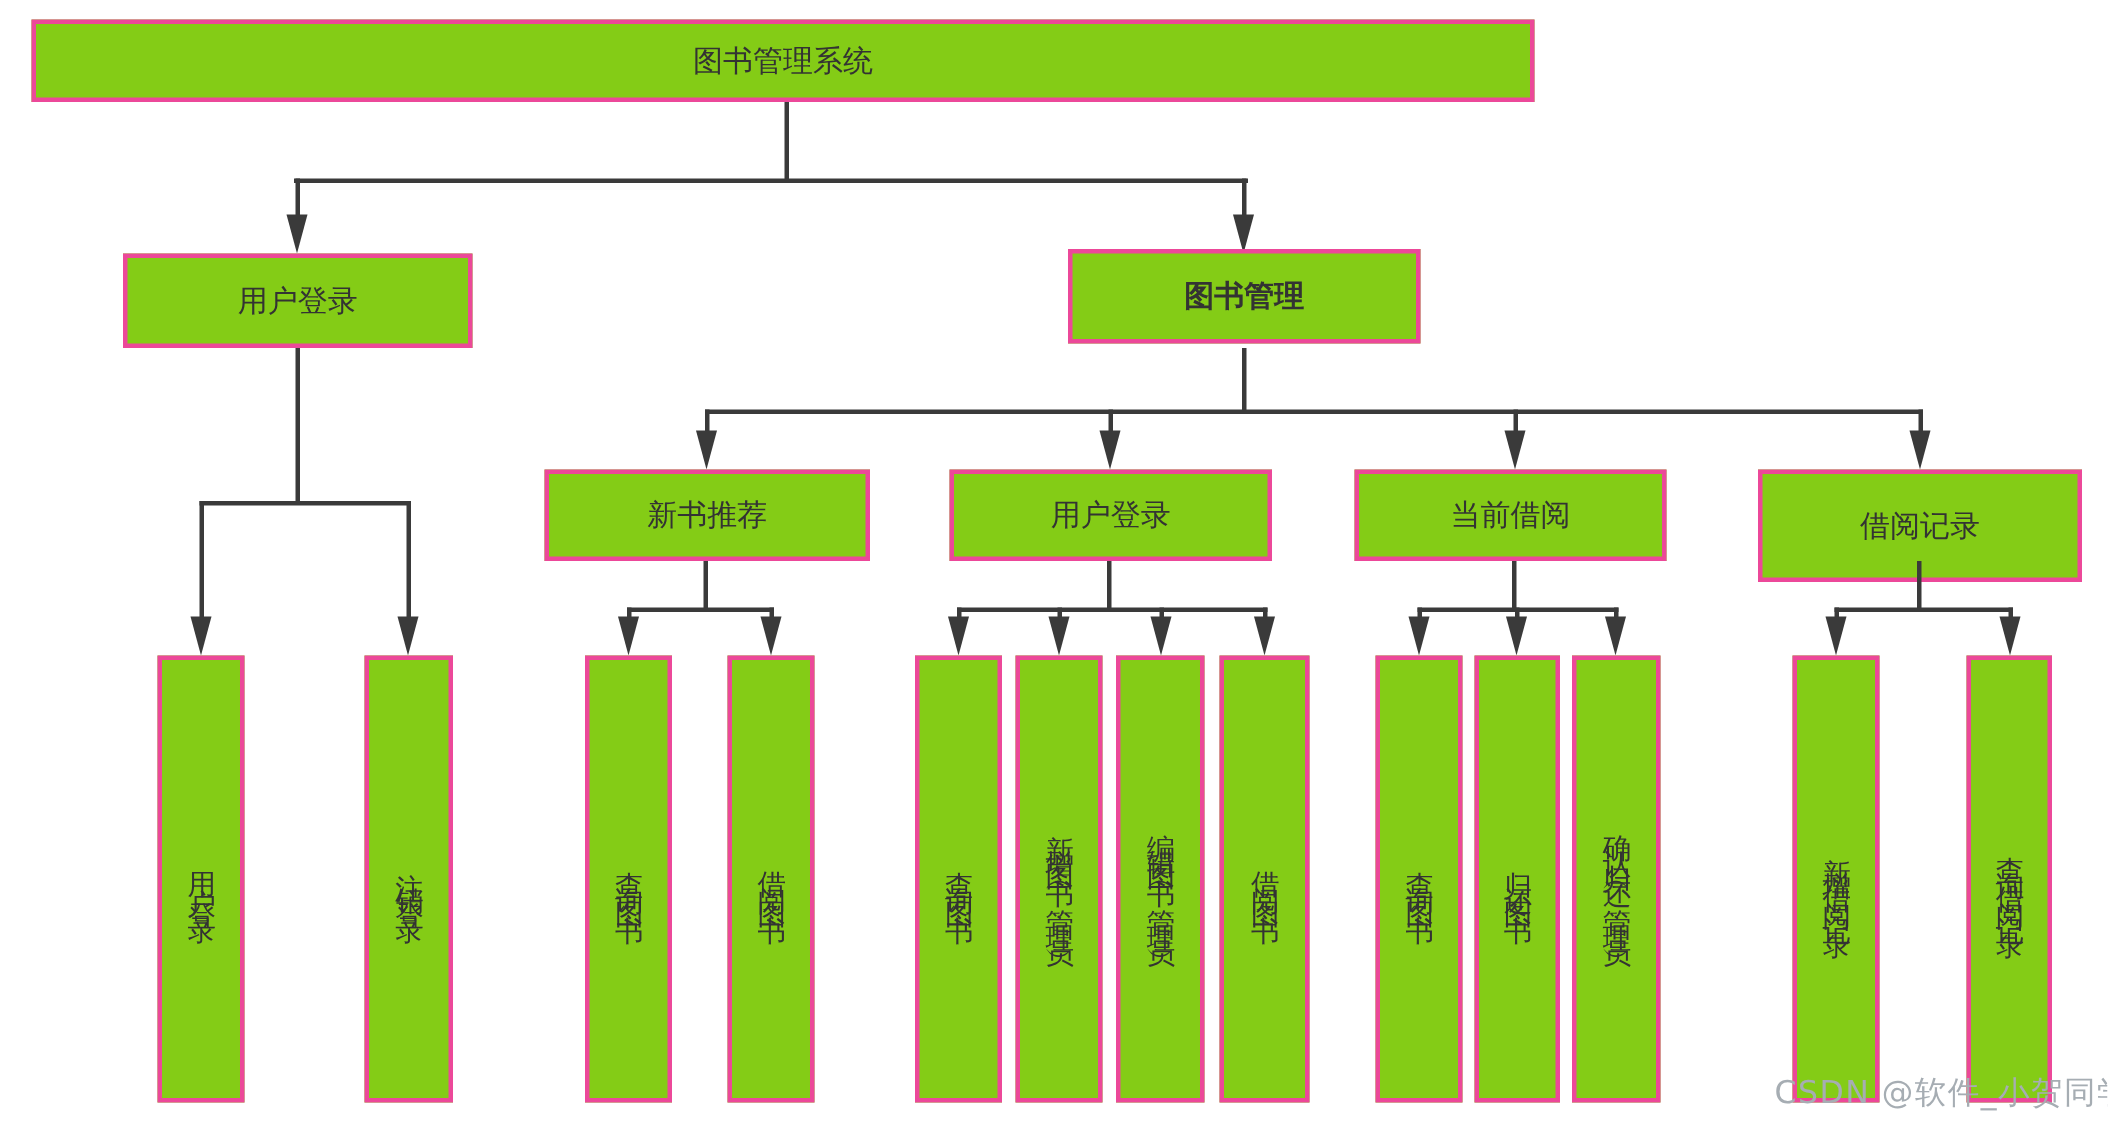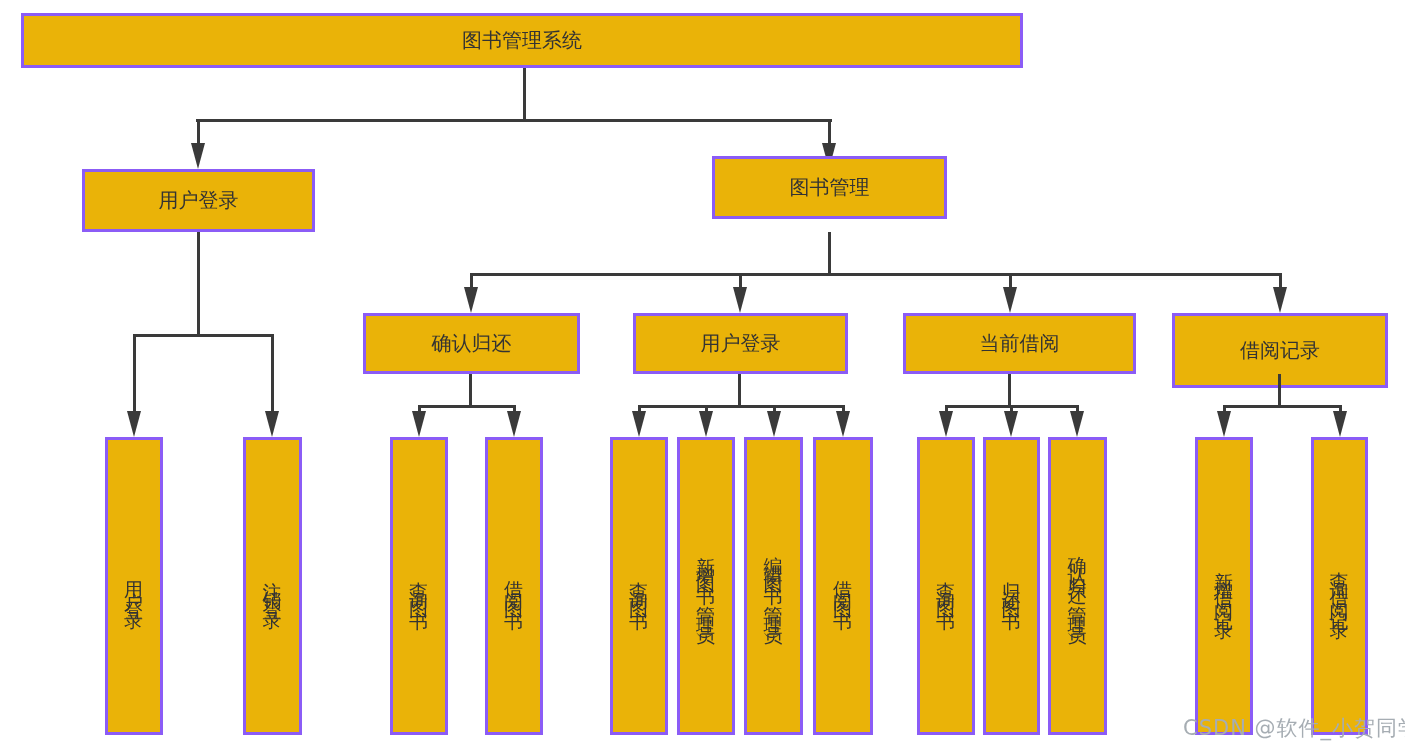--- a/index.html
+++ b/index.html
@@ -1,21 +1,21 @@
 <!DOCTYPE html>
 <html><head>
 <meta charset="utf-8">
 <style>
   html,body{margin:0;padding:0;background:#fff;}
   #canvas{
     position:relative;width:1405px;height:747px;background:#ffffff;overflow:hidden;
     font-family:"DejaVu Sans","Liberation Sans",sans-serif;color:#333333;
   }
   .box{
-    position:absolute;box-sizing:border-box;border:3px solid #8b5cf6;background:#eab308;
+    position:absolute;box-sizing:border-box;border:3px solid #ec4899;background:#84cc16;
     display:flex;align-items:center;justify-content:center;
     font-size:20px;color:#333333;white-space:nowrap;
   }
   .vbox{
     writing-mode:vertical-rl;text-orientation:mixed;
     font-size:19px;letter-spacing:10px;line-height:1;
   }
   .vline,.hline{position:absolute;background:#3a3a3a;}
   .ahead{
     position:absolute;width:0;height:0;
@@ -35,43 +35,43 @@
   <div class="box" style="left:21px;top:13px;width:1002px;height:55px;">图书管理系统</div>
 
   <div class="vline" style="left:523px;top:68px;width:3px;height:54px;"></div>
   <div class="hline" style="left:196px;top:119px;width:636px;height:3px;"></div>
   <div class="vline" style="left:197px;top:119px;width:3px;height:26px;"></div>
   <div class="ahead" style="left:191px;top:143px;"></div>
   <div class="vline" style="left:828px;top:119px;width:3px;height:26px;"></div>
   <div class="ahead" style="left:822px;top:143px;"></div>
 
   <div class="box" style="left:82px;top:169px;width:233px;height:63px;">用户登录</div>
-  <div class="box" style="left:712px;top:156px;width:235px;height:63px;">图书管理</div>
+  <div class="box" style="left:712px;top:166px;width:235px;height:63px;font-weight:bold;">图书管理</div>
 
   <div class="vline" style="left:197px;top:232px;width:3px;height:104px;"></div>
   <div class="hline" style="left:133px;top:334px;width:141px;height:3px;"></div>
   <div class="vline" style="left:133px;top:334px;width:3px;height:80px;"></div>
   <div class="ahead" style="left:127px;top:411px;"></div>
   <div class="vline" style="left:271px;top:334px;width:3px;height:80px;"></div>
   <div class="ahead" style="left:265px;top:411px;"></div>
 
   <div class="vline" style="left:828px;top:232px;width:3px;height:44px;"></div>
   <div class="hline" style="left:470px;top:273px;width:812px;height:3px;"></div>
   <div class="vline" style="left:470px;top:273px;width:3px;height:16px;"></div>
   <div class="ahead" style="left:464px;top:287px;"></div>
   <div class="vline" style="left:739px;top:273px;width:3px;height:16px;"></div>
   <div class="ahead" style="left:733px;top:287px;"></div>
   <div class="vline" style="left:1009px;top:273px;width:3px;height:16px;"></div>
   <div class="ahead" style="left:1003px;top:287px;"></div>
   <div class="vline" style="left:1279px;top:273px;width:3px;height:16px;"></div>
   <div class="ahead" style="left:1273px;top:287px;"></div>
 
-  <div class="box" style="left:363px;top:313px;width:217px;height:61px;">确认归还</div>
+  <div class="box" style="left:363px;top:313px;width:217px;height:61px;">新书推荐</div>
   <div class="box" style="left:633px;top:313px;width:215px;height:61px;">用户登录</div>
-  <div class="box" style="left:903px;top:313px;width:233px;height:61px;">当前借阅</div>
+  <div class="box" style="left:903px;top:313px;width:208px;height:61px;">当前借阅</div>
   <div class="box" style="left:1172px;top:313px;width:216px;height:75px;">借阅记录</div>
 
   <div class="vline" style="left:469px;top:374px;width:3px;height:33px;"></div>
   <div class="hline" style="left:418px;top:405px;width:98px;height:3px;"></div>
   <div class="vline" style="left:418px;top:405px;width:3px;height:10px;"></div>
   <div class="ahead" style="left:412px;top:411px;"></div>
   <div class="vline" style="left:513px;top:405px;width:3px;height:10px;"></div>
   <div class="ahead" style="left:507px;top:411px;"></div>
 
   <div class="vline" style="left:738px;top:374px;width:3px;height:33px;"></div>

